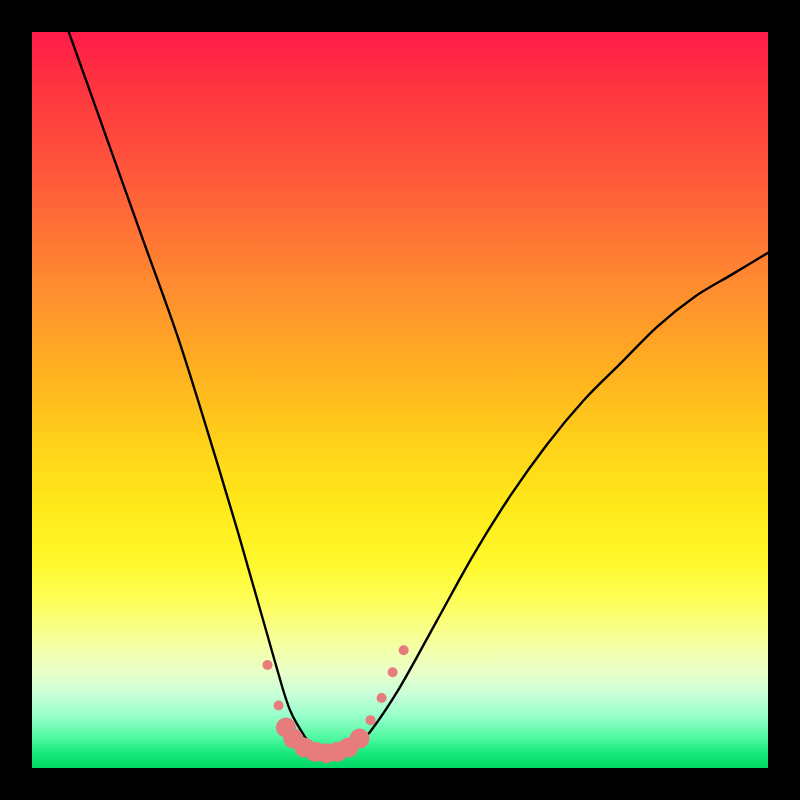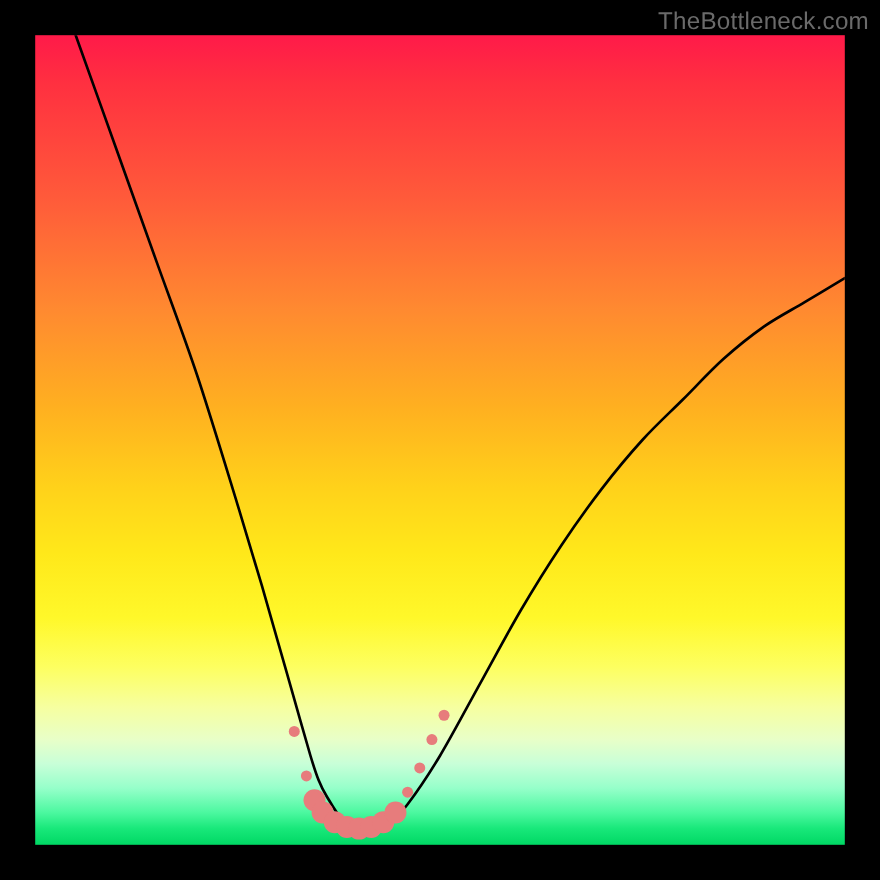--- a/index.html
+++ b/index.html
@@ -58,21 +58,20 @@
     left: 0;
     top: 0;
     width: 736px;
     height: 736px;
   }
 </style>
 </head>
 <body>
 
 <div class="frame">
-  <div class="watermark">TheBottleneck.com</div>
   <div class="plot">
     <svg class="curve" viewBox="0 0 736 736">
       <path id="curve-path" fill="none" stroke="#000000" stroke-width="2.4" stroke-linecap="round" d="M 36.800000000000004 0 C 42.688 16.486399999999996 61.82400000000001 70.06719999999996 73.60000000000001 103.03999999999996 C 85.376 136.01279999999997 98.624 173.10720000000003 110.39999999999999 206.08000000000004 C 122.17599999999999 239.05280000000005 135.424 273.79200000000003 147.20000000000002 309.12 C 158.97600000000003 344.448 174.57920000000001 396.2624 184 426.88 C 193.42079999999999 457.4976 200.192 480.4608 206.08 500.48 C 211.96800000000002 520.4992 216.0896 535.5136 220.79999999999998 552 C 225.51039999999998 568.4864 230.80960000000002 587.0336 235.52 603.52 C 240.2304 620.0064 246.70720000000003 643.264 250.24 655.04 C 253.7728 666.8159999999999 255.24479999999997 671.232 257.59999999999997 677.12 C 259.95519999999993 683.008 261.42719999999997 685.952 264.96 691.84 C 268.4928 697.7280000000001 274.9696 709.2096 279.68 713.92 C 284.3904 718.6303999999999 289.68960000000004 720.1024 294.40000000000003 721.28 C 299.1104 722.4576 304.4096 722.4576 309.12 721.28 C 313.8304 720.1024 319.1296 717.4527999999999 323.84 713.92 C 328.55039999999997 710.3872 331.4944 708.6208 338.56 699.2 C 345.6256 689.7792000000001 357.4016 672.704 368 655.04 C 378.5984 637.376 393.024 609.9968 404.8 588.8 C 416.576 567.6031999999999 429.82399999999996 542.5791999999999 441.59999999999997 522.56 C 453.376 502.54079999999993 466.624 481.344 478.40000000000003 463.68 C 490.17600000000004 446.016 503.4239999999999 427.46880000000004 515.1999999999999 412.16 C 526.9759999999999 396.8512 540.2239999999999 380.9536 552 368 C 563.7760000000001 355.0464 577.0240000000001 342.976 588.8000000000001 331.2 C 600.576 319.424 613.8240000000001 304.99840000000006 625.6 294.40000000000003 C 637.376 283.8016 650.624 273.2032 662.4 264.96 C 674.1759999999999 256.7168 687.424 249.94559999999998 699.1999999999999 242.88 C 710.9759999999999 235.8144 730.112 224.33280000000005 736 220.80000000000007"></path>
       <g id="marker-group">
           <circle cx="235.52" cy="632.96" r="5" fill="#e77c7c"></circle>
           <circle cx="246.56" cy="673.44" r="5" fill="#e77c7c"></circle>
           <circle cx="253.92" cy="695.52" r="10" fill="#e77c7c"></circle>
           <circle cx="261.28" cy="706.56" r="10" fill="#e77c7c"></circle>
           <circle cx="272.32" cy="715.392" r="10" fill="#e77c7c"></circle>
           <circle cx="283.36" cy="719.808" r="10" fill="#e77c7c"></circle>

